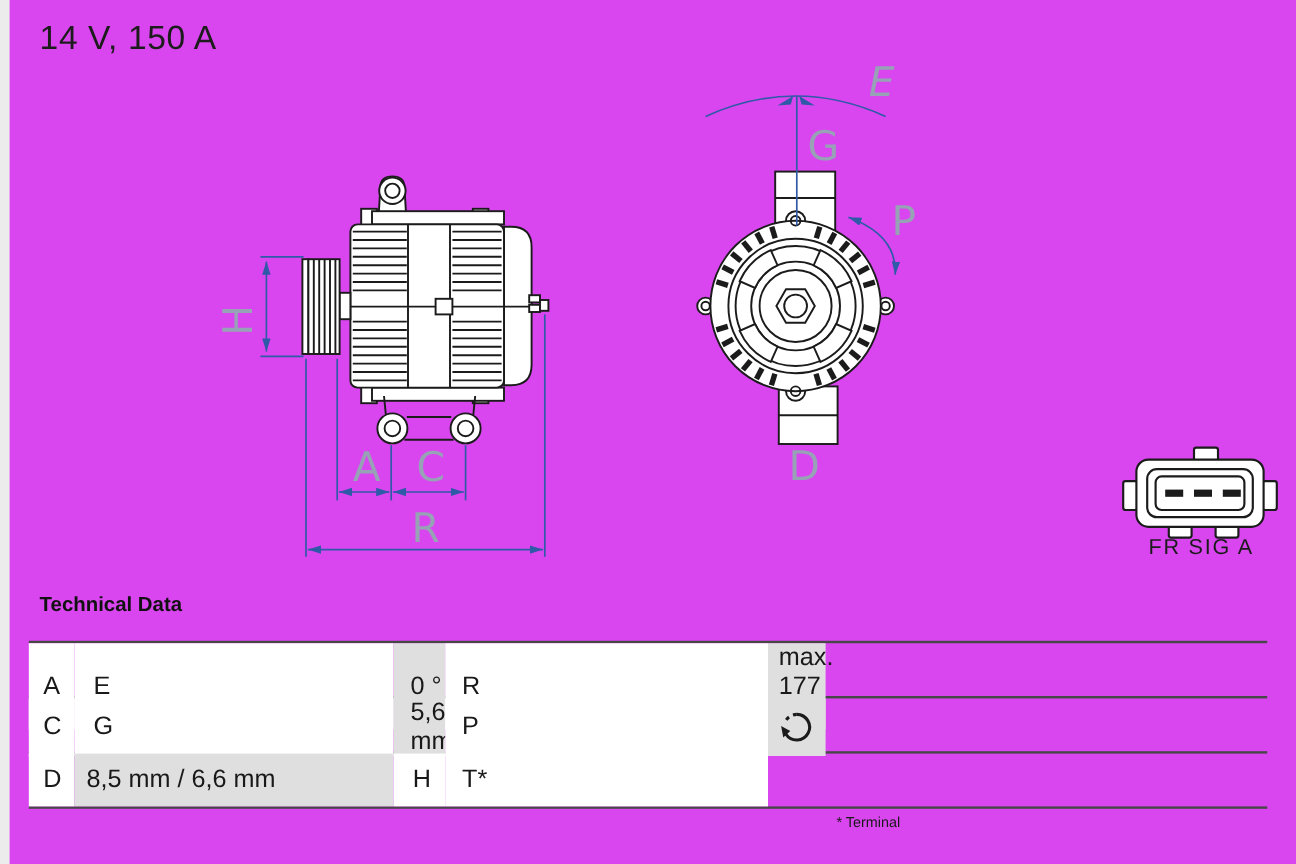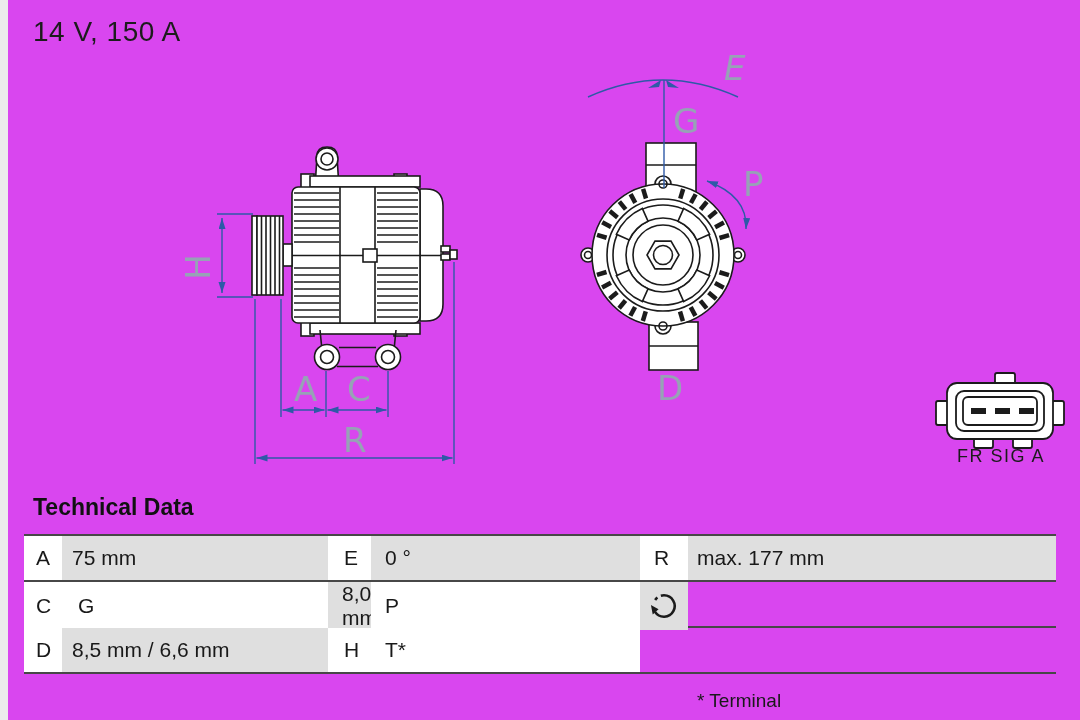--- a/index.html
+++ b/index.html
@@ -2,31 +2,31 @@
 <html><head>
 <meta charset="utf-8">
 <style>
   html,body{margin:0;padding:0;background:#fff;}
   #stage{position:relative;width:1080px;height:720px;background:#d946ef;
          font-family:"Liberation Sans",sans-serif;overflow:hidden;}
   #left-strip{position:absolute;left:0;top:0;width:8px;height:720px;background:#ececec;}
   #title{position:absolute;left:33px;top:16px;font-size:28px;color:#1c1c1c;letter-spacing:.5px;}
   #drawing{position:absolute;left:0;top:0;}
   
-  #tech-heading{position:absolute;left:33px;top:494px;font-size:23px;font-weight:bold;color:#111;}
+  #tech-heading{position:absolute;left:33px;top:494px;font-size:17px;font-weight:bold;color:#111;}
   #tech-table{position:absolute;left:24px;top:534px;width:1032px;border-top:2px solid #474747;}
   .t-row{display:grid;grid-template-columns:38px 266px 43px 269px 48px 368px;
          height:46px;box-sizing:border-box;border-bottom:2px solid #474747;}
   .t-cell{display:flex;align-items:center;font-size:21px;color:#191919;}
   .t-key{background:#fff;}
   .t-val{background:#dfdfdf;}
   .k1{padding-left:12px;} .v1{padding-left:10px;}
   .k2{padding-left:16px;} .v2{padding-left:14px;}
   .k3{padding-left:14px;} .v3{padding-left:9px;}
-  #footnote{position:absolute;left:697px;top:678px;font-size:19px;color:#191919;margin-top:12px;}
+  #footnote{position:absolute;left:697px;top:678px;font-size:12px;color:#191919;}
   .dimtxt{font-family:"DejaVu Sans",sans-serif;font-size:34px;fill:#97a2b6;}
 </style>
 </head>
 <body>
 
 <div id="stage">
   <div id="left-strip"></div>
   <div id="title">14 V, 150 A</div>
 
   <svg id="drawing" width="1080" height="490" viewBox="0 0 1080 490">
@@ -229,30 +229,29 @@
       </g>
     </g>
     <text x="1001" y="462" text-anchor="middle" font-family="Liberation Sans, sans-serif" font-size="18" letter-spacing="1.5" fill="#1b1b1b">FR SIG A</text>
   </svg>
 
   <div id="tech-heading">Technical Data</div>
 
   <div id="tech-table">
     <div class="t-row">
       <div class="t-cell t-key k1">A</div>
-      <div class="t-cell t-val v1">75 mm</div>
       <div class="t-cell t-key k2">E</div>
       <div class="t-cell t-val v2">0 °</div>
       <div class="t-cell t-key k3">R</div>
       <div class="t-cell t-val v3">max. 177 mm</div>
     </div>
     <div class="t-row">
       <div class="t-cell t-key k1">C</div>
       <div class="t-cell t-key k2">G</div>
-      <div class="t-cell t-val v2">8,0 mm</div>
+      <div class="t-cell t-val v2">5,6 mm</div>
       <div class="t-cell t-key k3">P</div>
       <div class="t-cell t-val v3">
         <svg width="30" height="30" viewBox="0 0 28 28">
           <path d="M14,4 A10,10 0 1 1 5.6,19.5" fill="none" stroke="#1b1b1b" stroke-width="2.4"></path>
           <path d="M14,4 A10,10 0 0 0 4.6,10.6" fill="none" stroke="#1b1b1b" stroke-width="2.4" stroke-dasharray="3 3.5"></path>
           <polygon points="1.8,13 8.9,17 3.5,22" fill="#1b1b1b"></polygon>
         </svg>
       </div>
     </div>
     <div class="t-row">

